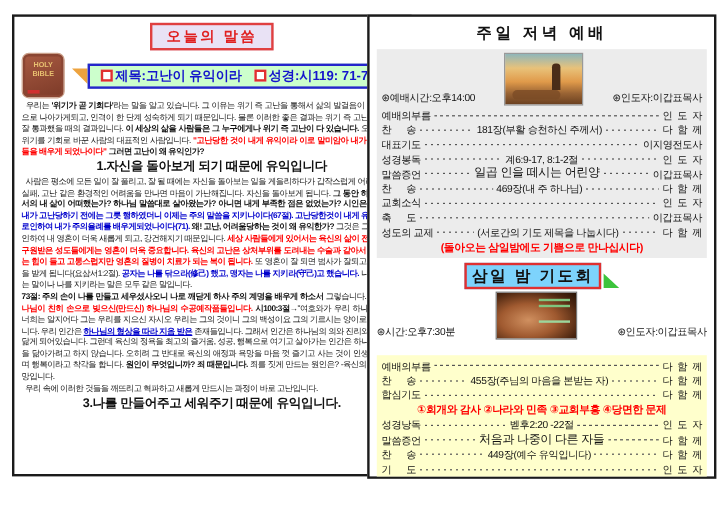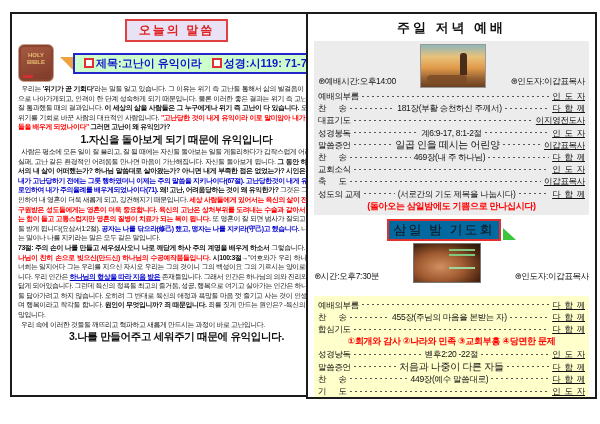--- a/index.html
+++ b/index.html
@@ -66,30 +66,30 @@
     content:'';position:absolute;left:6px;bottom:4px;width:40px;height:8px;background:#7b4b26;border-radius:4px;opacity:.8;
   }
   .hands{
     width:66px;height:38px;border:1px solid #777;flex:0 0 auto;position:relative;overflow:hidden;
     background:radial-gradient(ellipse at 40% 60%,#d09060 0%,#a05a30 42%,#4a2510 78%,#281406 100%);
   }
   .hands::after{content:'';position:absolute;right:5px;top:5px;width:26px;height:2px;background:#7fc77f;box-shadow:0 5px 0 #7fc77f,0 18px 0 #9cd69c;}
   .order-list{display:block;}
   .svc-row{display:flex;align-items:center;font-size:8.5px;line-height:12.2px;white-space:pre;letter-spacing:-0.3px;}
   .svc-label{flex:0 0 auto;}
-  .svc-right{flex:0 0 auto;text-decoration:underline;}
+  .svc-right{flex:0 0 auto;}
   .svc-center{flex:0 0 auto;font-weight:normal;}
   .svc-center.big{font-size:10px;}
   .svc-center.plain{font-weight:normal;}
   .leader{flex:1 1 auto;height:1px;margin:0 3px;align-self:center;min-width:8px;
     background-image:repeating-linear-gradient(90deg,#555 0,#555 2px,transparent 2px,transparent 5px);}
   .red-note{color:#ff0000;font-weight:bold;text-align:center;font-size:9px;line-height:13px;letter-spacing:-0.3px;}
 
   .prayer-head{display:flex;align-items:center;justify-content:center;margin:4px 0 2px;}
-  .prayer-title{border:2px solid #e03030;padding:0 4px;font-weight:normal;font-size:13px;letter-spacing:2px;background:#0369a1;}
+  .prayer-title{border:2px solid #e03030;padding:0 4px;font-weight:bold;font-size:13px;letter-spacing:2px;background:#7dd3fc;}
   .green-arrow{width:0;height:0;border-bottom:12px solid #3cc43c;border-right:13px solid transparent;margin-left:2px;margin-top:8px;}
   .prayer-info{display:flex;align-items:flex-end;justify-content:space-between;font-size:8.5px;letter-spacing:-0.3px;margin-bottom:13px;}
   .prayer-info .mid{align-self:center;}
 </style>
 </head>
 <body>
 
 <div class="box left-box">
   <div class="title-badge">오늘의 말씀</div>
   <div class="subject-row">
@@ -152,17 +152,17 @@
     <span>⊛인도자:이갑표목사</span>
   </div>
 
   <div class="panel panel-yellow order-list">
       <div class="svc-row"><span class="svc-label">예배의부름</span><span class="leader"></span><span class="svc-right">다  함  께</span></div>
       <div class="svc-row"><span class="svc-label">찬      송</span><span class="leader"></span><span class="svc-center">455장(주님의 마음을 본받는 자)</span><span class="leader"></span><span class="svc-right">다  함  께</span></div>
       <div class="svc-row"><span class="svc-label">합심기도</span><span class="leader"></span><span class="svc-right">다  함  께</span></div>
       <div class="red-note">①회개와 감사 ②나라와 민족 ③교회부흥 ④당면한 문제</div>
       <div class="svc-row"><span class="svc-label">성경낭독</span><span class="leader"></span><span class="svc-center">벧후2:20 -22절</span><span class="leader"></span><span class="svc-right">인  도  자</span></div>
       <div class="svc-row"><span class="svc-label">말씀증언</span><span class="leader"></span><span class="svc-center big">처음과 나중이 다른 자들</span><span class="leader"></span><span class="svc-right">다  함  께</span></div>
-      <div class="svc-row"><span class="svc-label">찬      송</span><span class="leader"></span><span class="svc-center">449장(예수 말씀대로)</span><span class="leader"></span><span class="svc-right">다  함  께</span></div>
+      <div class="svc-row"><span class="svc-label">찬      송</span><span class="leader"></span><span class="svc-center">449장(예수 유익입니다)</span><span class="leader"></span><span class="svc-right">다  함  께</span></div>
       <div class="svc-row"><span class="svc-label">기      도</span><span class="leader"></span><span class="svc-right">인  도  자</span></div>
       <div class="svc-row"><span class="svc-label">교회소식</span><span class="leader"></span><span class="svc-right">인  도  자</span></div>
     </div>
 </div>
 
 </body></html>

